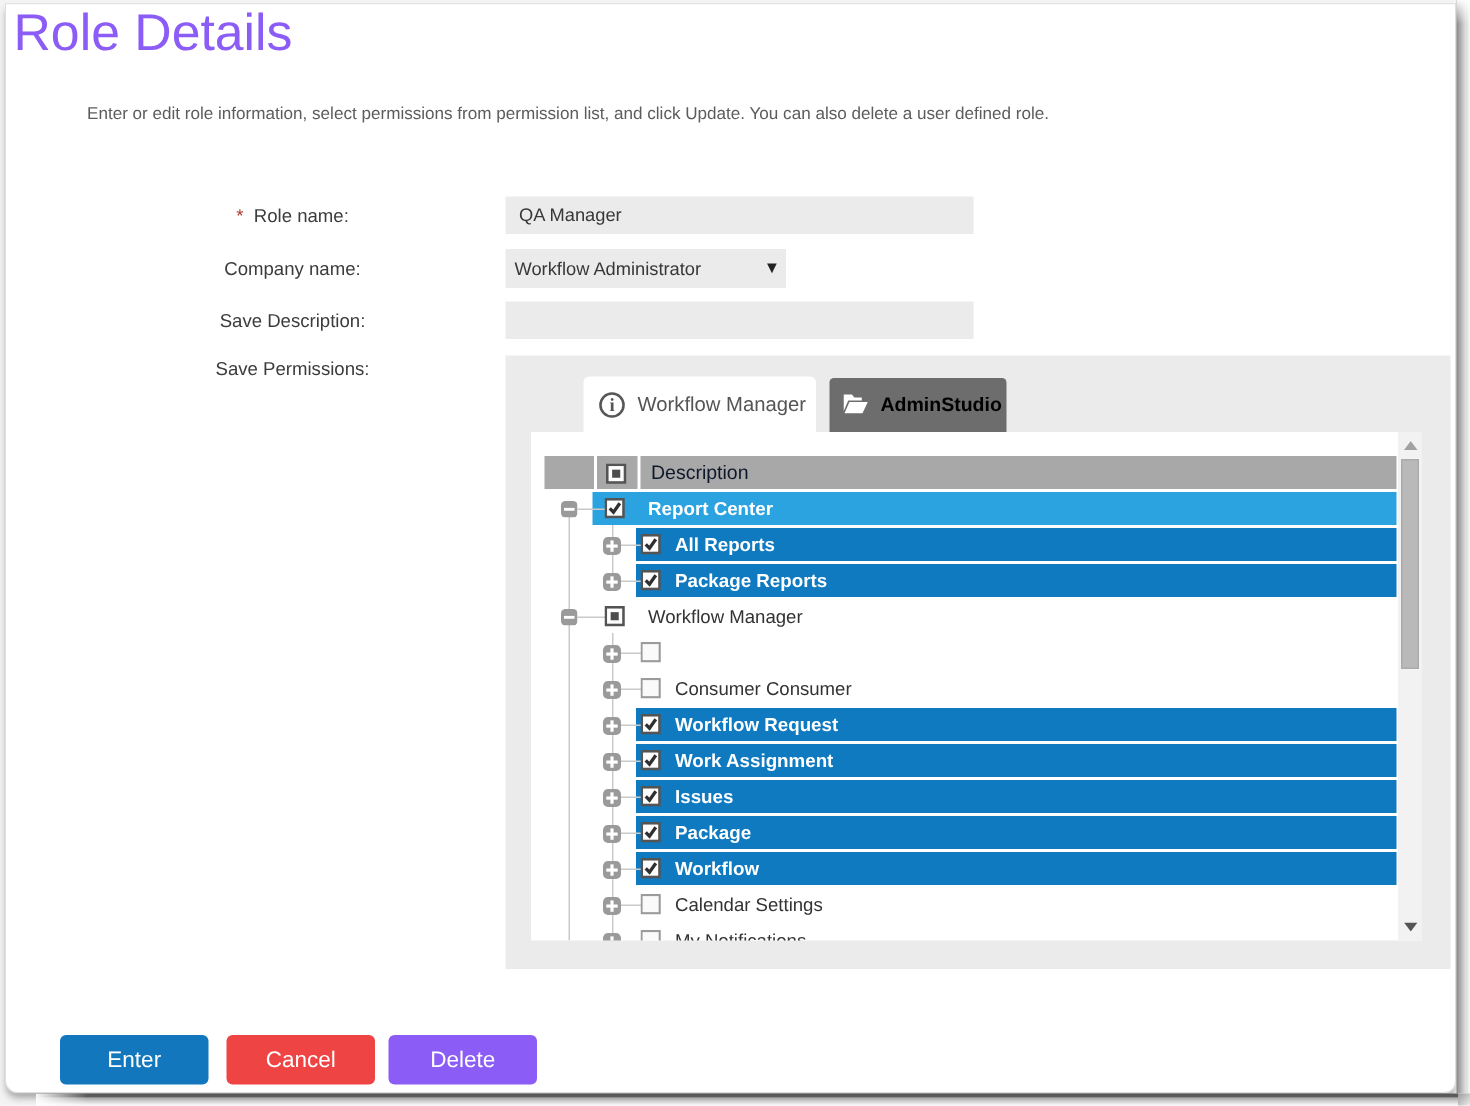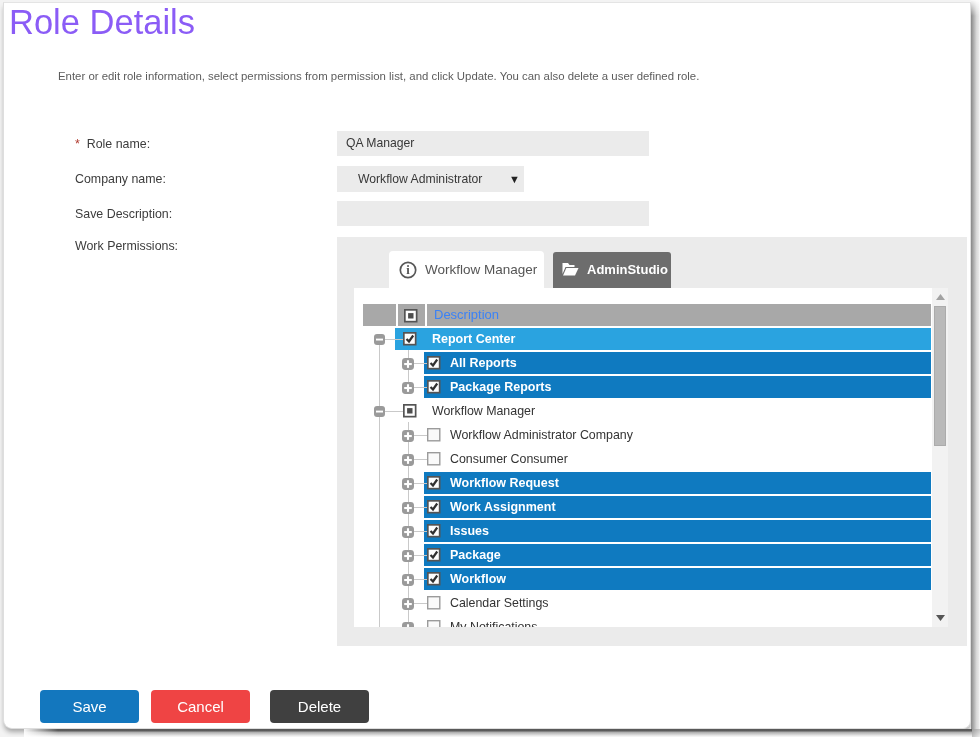--- a/index.html
+++ b/index.html
@@ -12,21 +12,21 @@
     background:linear-gradient(to right,#878787,#d9d9d9 70%,#e9e9e9); }
   .botline { position:absolute; left:24px; top:729px; width:948px; height:8px;
     background:linear-gradient(to bottom,#585858 0px,#5d5d5d 2px,#a9a9a9 3px,#efefef 7px,#f7f7f7 8px); }
   .botfade { position:absolute; left:24px; top:729px; width:34px; height:8px;
     background:linear-gradient(to right,rgba(255,255,255,0.95),rgba(255,255,255,0)); }
   .botright { position:absolute; left:972px; top:729px; width:8px; height:8px;
     background:linear-gradient(135deg,#9b9b9b,#eee); }
   h1 { position:absolute; left:9px; top:3px; font-size:34.5px; font-weight:normal;
     color:#8b5cf6; }
   .subtitle { position:absolute; left:10px; top:70px; font-size:11.4px; color:#5c5c5c;margin-left:48px; }
-  .label { position:absolute; width:240px; left:75px; text-align:left;
+  .label { position:absolute; width:240px; left:75px; text-align:center;
     font-size:12.4px; color:#3c3c3c; height:16px; line-height:16px; }
   .field { position:absolute; background:#ebebeb; font-size:12.2px; color:#383838; }
   .panel { position:absolute; left:337px; top:237px; width:630px; height:409px; background:#ebebeb; }
   .tab-on { position:absolute; left:389px; top:251px; width:155px; height:39px;
     background:#fff; border-radius:4px 4px 0 0; }
   .tab-off { position:absolute; left:553px; top:252px; width:118px; height:36px;
     background:#6d6d6d; border-radius:3px 3px 0 0; }
   .treebox { position:absolute; left:354px; top:288px; width:594px; height:339px;
     background:#fff; overflow:hidden; }
   .hseg { position:absolute; top:16px; height:22px; background:#a8a8a8; }
@@ -37,52 +37,52 @@
   .sbar { position:absolute; left:578px; top:0px; width:16px; height:339px; background:#f2f2f2; }
 </style></head>
 <body>
 <div class="card"></div>
 <h1>Role Details</h1>
 <div class="subtitle">Enter or edit role information, select permissions from permission list, and click Update. You can also delete a user defined role.</div>
 
 <div class="label" style="top:136px"><span style="color:#b03a2e">*</span>&nbsp; Role name:</div>
 <div class="label" style="top:171px">Company name:</div>
 <div class="label" style="top:206px">Save Description:</div>
-<div class="label" style="top:238px">Work Permissions:</div>
+<div class="label" style="top:238px">Save Permissions:</div>
 
 <div class="field" style="left:337px;top:131px;width:312px;height:25px;line-height:25px;padding-left:9px">QA Manager</div>
-<div class="field" style="left:337px;top:166px;width:187px;height:26px;line-height:26px;padding-left:21px">Workflow Administrator<span style="position:absolute;right:4px;top:0;font-size:11px;color:#222">▼</span></div>
+<div class="field" style="left:337px;top:166px;width:187px;height:26px;line-height:26px;padding-left:6px">Workflow Administrator<span style="position:absolute;right:4px;top:0;font-size:11px;color:#222">▼</span></div>
 <div class="field" style="left:337px;top:201px;width:312px;height:25px"></div>
 
 <div class="panel"></div>
 
 <div class="tab-on">
   <svg class="abs" style="left:10px;top:9.5px" width="18" height="18" viewBox="0 0 18 18">
     <circle cx="9" cy="9" r="7.7" fill="none" stroke="#575757" stroke-width="1.7"></circle>
     <text x="9" y="13.2" font-family="Liberation Serif" font-size="12.5px" font-weight="bold" fill="#555" text-anchor="middle">i</text>
   </svg>
   <div class="abs" style="left:36px;top:11px;font-size:13.5px;color:#555">Workflow Manager</div>
 </div>
 <div class="tab-off">
   <svg class="abs" style="left:9px;top:10px" width="17" height="14" viewBox="0 0 17 14">
     <path d="M0.5 1 L6 1 L7.5 3 L12.5 3 L12.5 5 L3.5 5 L0.5 12 Z" fill="#fff"></path>
     <path d="M4.3 6 L16.5 6 L13 13.5 L1 13.5 Z" fill="#fff"></path>
   </svg>
-  <div class="abs" style="left:34px;top:10px;font-size:13px;color:#ffffff;font-weight:bold">AdminStudio</div>
+  <div class="abs" style="left:34px;top:10px;font-size:13px;color:#000000;font-weight:bold">AdminStudio</div>
 </div>
 
 <div class="treebox">
   <div class="hseg" style="left:9px;width:33px"></div>
   <div class="hseg" style="left:44px;width:27px"></div>
   <div class="hseg" style="left:73px;width:504px"></div>
   <svg class="abs" style="left:50px;top:21px" width="14" height="14">
     <rect x="0.85" y="0.85" width="11.8" height="11.8" fill="#fdfdfd" stroke="#545454" stroke-width="1.7"></rect>
     <rect x="4.1" y="4.1" width="5.4" height="5.4" fill="#4d4d4d"></rect>
   </svg>
-  <div class="abs" style="left:80px;top:19px;font-size:13px;color:#3b82f6">Description</div>
+  <div class="abs" style="left:80px;top:19px;font-size:13px;color:#0f172a">Description</div>
 <div class="abs" style="left:25px;top:56px;width:1px;height:283px;background:#c9c9c9"></div>
 <div class="abs" style="left:54px;top:62px;width:1px;height:37px;background:#c9c9c9"></div>
 <div class="abs" style="left:54px;top:134px;width:1px;height:205px;background:#c9c9c9"></div>
 <div class="abs" style="left:41px;top:40px;width:536px;height:22px;background:#2aa3e0"></div>
 <div class="abs" style="left:31px;top:51px;width:19px;height:1px;background:#c9c9c9"></div>
 <svg class="abs" style="left:20px;top:46px" width="11" height="11">
       <rect x="0" y="0" width="11" height="11" rx="3" fill="#9a9a9a"></rect>
       <rect x="2" y="4.6" width="7" height="1.9" fill="#fff"></rect>
     </svg>
 <svg class="abs" style="left:49px;top:44px" width="14" height="14">
@@ -126,21 +126,20 @@
 <div class="abs rt" style="left:78px;top:115px">Workflow Manager</div>
 <div class="abs" style="left:59px;top:147px;width:15px;height:1px;background:#c9c9c9"></div>
 <svg class="abs" style="left:48px;top:141.5px" width="12" height="12">
       <rect x="0" y="0" width="12" height="12" rx="3.4" fill="#9a9a9a"></rect>
       <rect x="2.2" y="5" width="7.6" height="2.1" fill="#fff"></rect>
       <rect x="4.95" y="2.25" width="2.1" height="7.6" fill="#fff"></rect>
     </svg>
 <svg class="abs" style="left:73px;top:140px" width="14" height="14">
       <rect x="0.7" y="0.7" width="12.1" height="12.1" fill="#fafafa" stroke="#9b9b9b" stroke-width="1.4"></rect>
     </svg>
-<div class="abs rt" style="left:96px;top:139px">Workflow Administrator Company</div>
 <div class="abs" style="left:59px;top:171px;width:15px;height:1px;background:#c9c9c9"></div>
 <svg class="abs" style="left:48px;top:165.5px" width="12" height="12">
       <rect x="0" y="0" width="12" height="12" rx="3.4" fill="#9a9a9a"></rect>
       <rect x="2.2" y="5" width="7.6" height="2.1" fill="#fff"></rect>
       <rect x="4.95" y="2.25" width="2.1" height="7.6" fill="#fff"></rect>
     </svg>
 <svg class="abs" style="left:73px;top:164px" width="14" height="14">
       <rect x="0.7" y="0.7" width="12.1" height="12.1" fill="#fafafa" stroke="#9b9b9b" stroke-width="1.4"></rect>
     </svg>
 <div class="abs rt" style="left:96px;top:163px">Consumer Consumer</div>
@@ -228,21 +227,21 @@
     <svg class="abs" style="left:4px;top:6px" width="9" height="6">
         <path d="M4.5 0 L9 6 L0 6 Z" fill="#a2a2a2"></path>
       </svg>
     <div class="abs" style="left:2px;top:18px;width:12px;height:140px;background:#b9b9b9;border:1px solid #ababab"></div>
     <svg class="abs" style="left:4px;top:327px" width="9" height="6">
         <path d="M0 0 L9 0 L4.5 6 Z" fill="#555"></path>
       </svg>
   </div>
 </div>
 
-<div class="btn" style="left:40px;width:99px;background:#1377be">Save</div>
+<div class="btn" style="left:40px;width:99px;background:#1377be">Enter</div>
 <div class="btn" style="left:151px;width:99px;background:#ef4444">Cancel</div>
-<div class="btn" style="left:270px;width:99px;background:#404040">Delete</div>
+<div class="btn" style="left:259px;width:99px;background:#8b5cf6">Delete</div>
 
 <div class="rightedge"></div>
 <div class="abs" style="left:971px;top:0;width:9px;height:16px;background:linear-gradient(to bottom,rgba(255,255,255,0.95),rgba(255,255,255,0))"></div>
 <div class="botline"></div>
 <div class="botfade"></div>
 <div class="botright"></div>
 
 </body></html>

